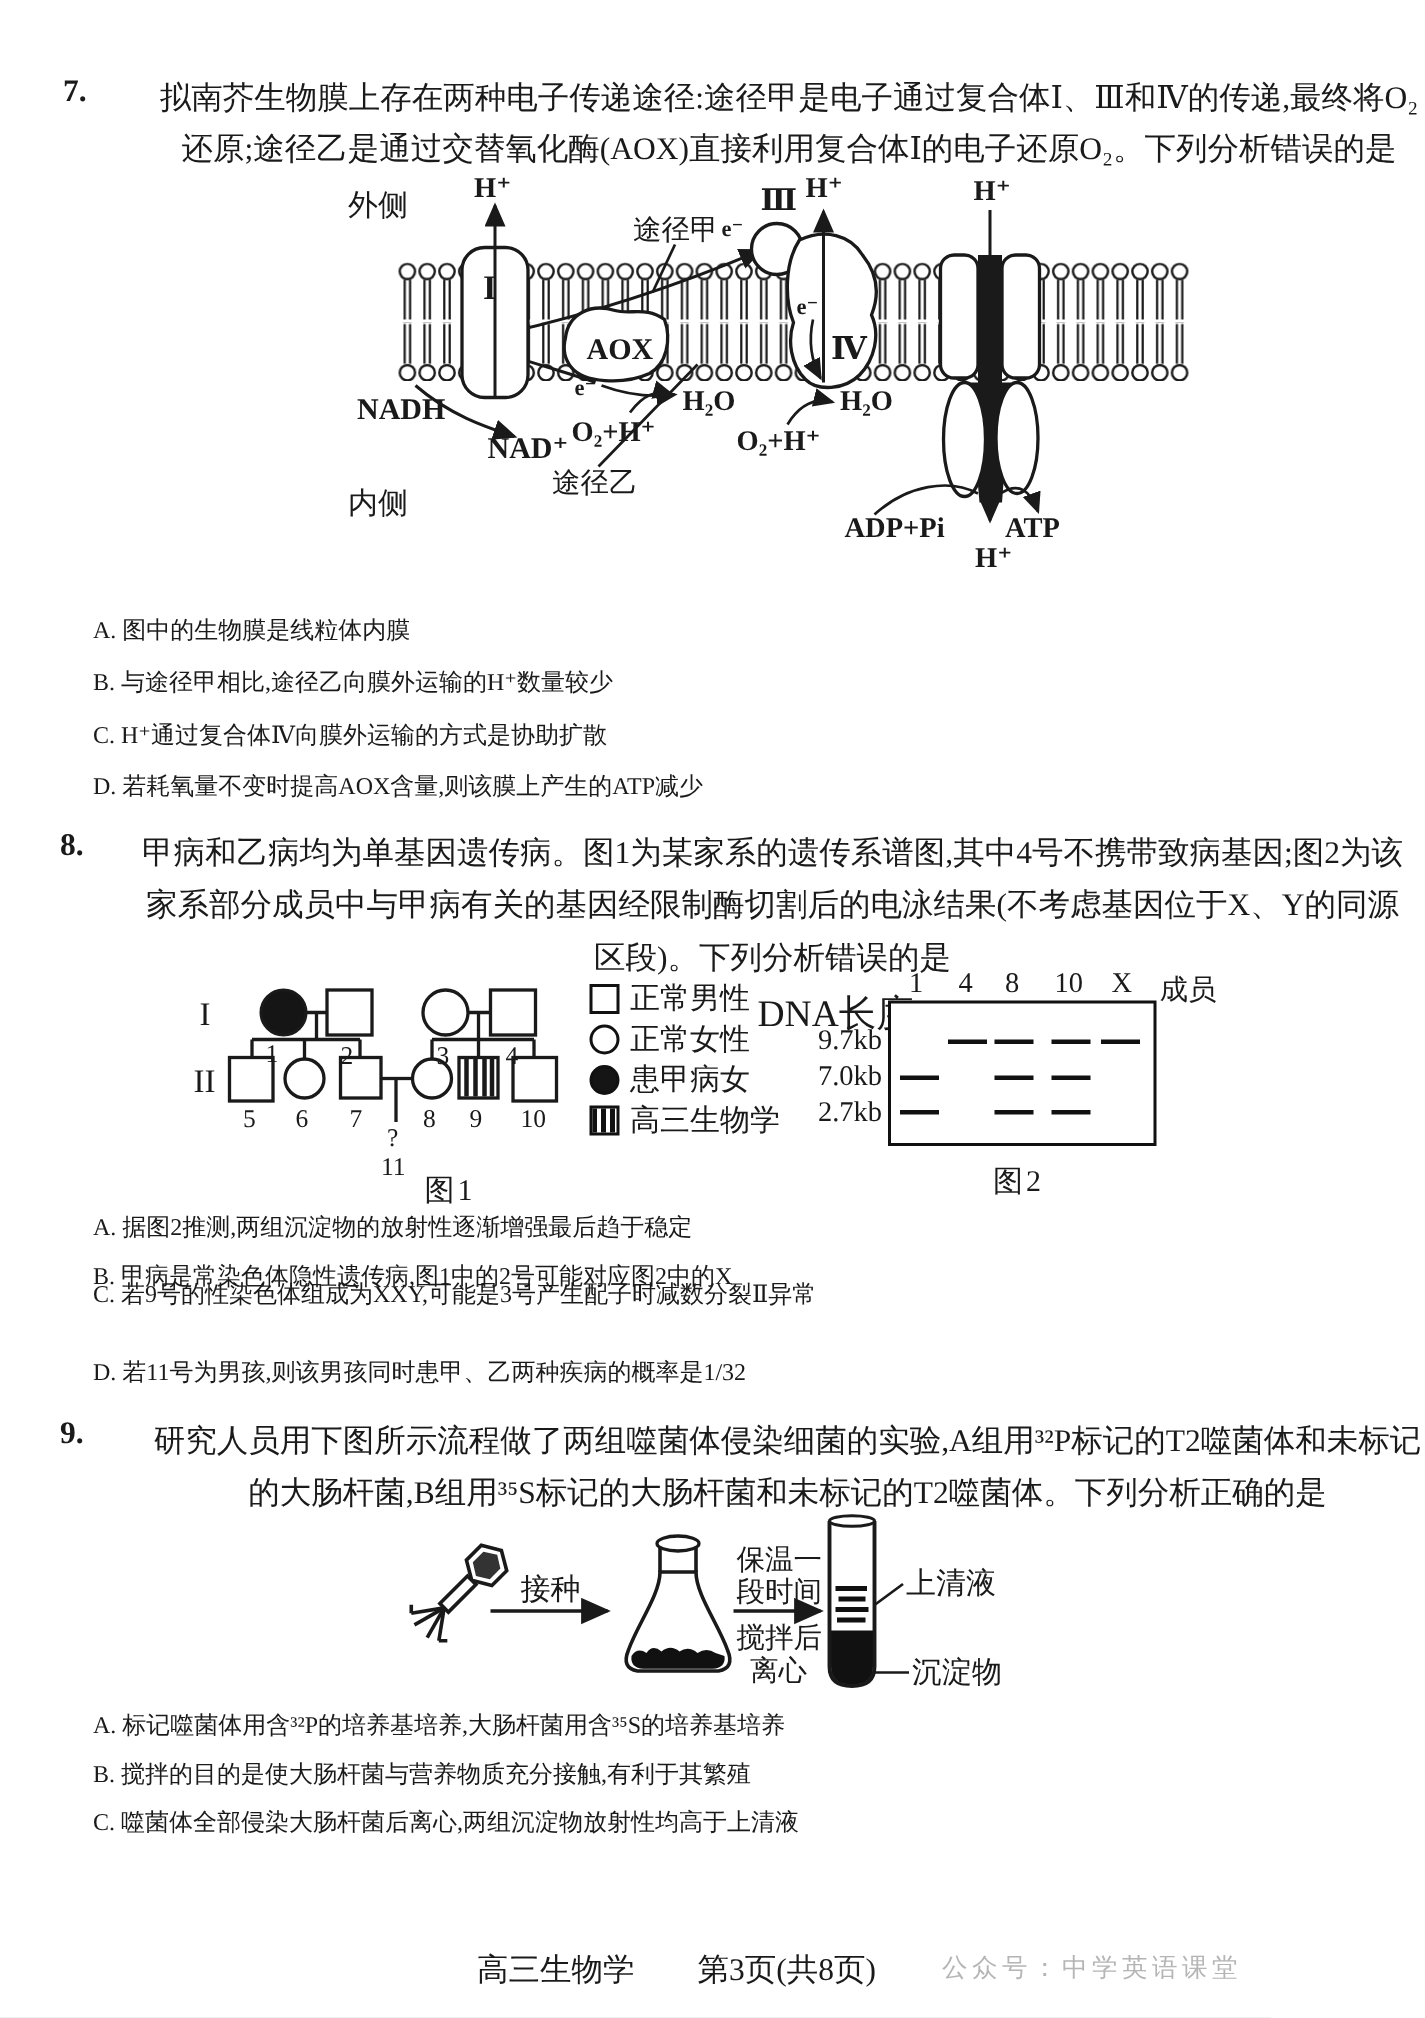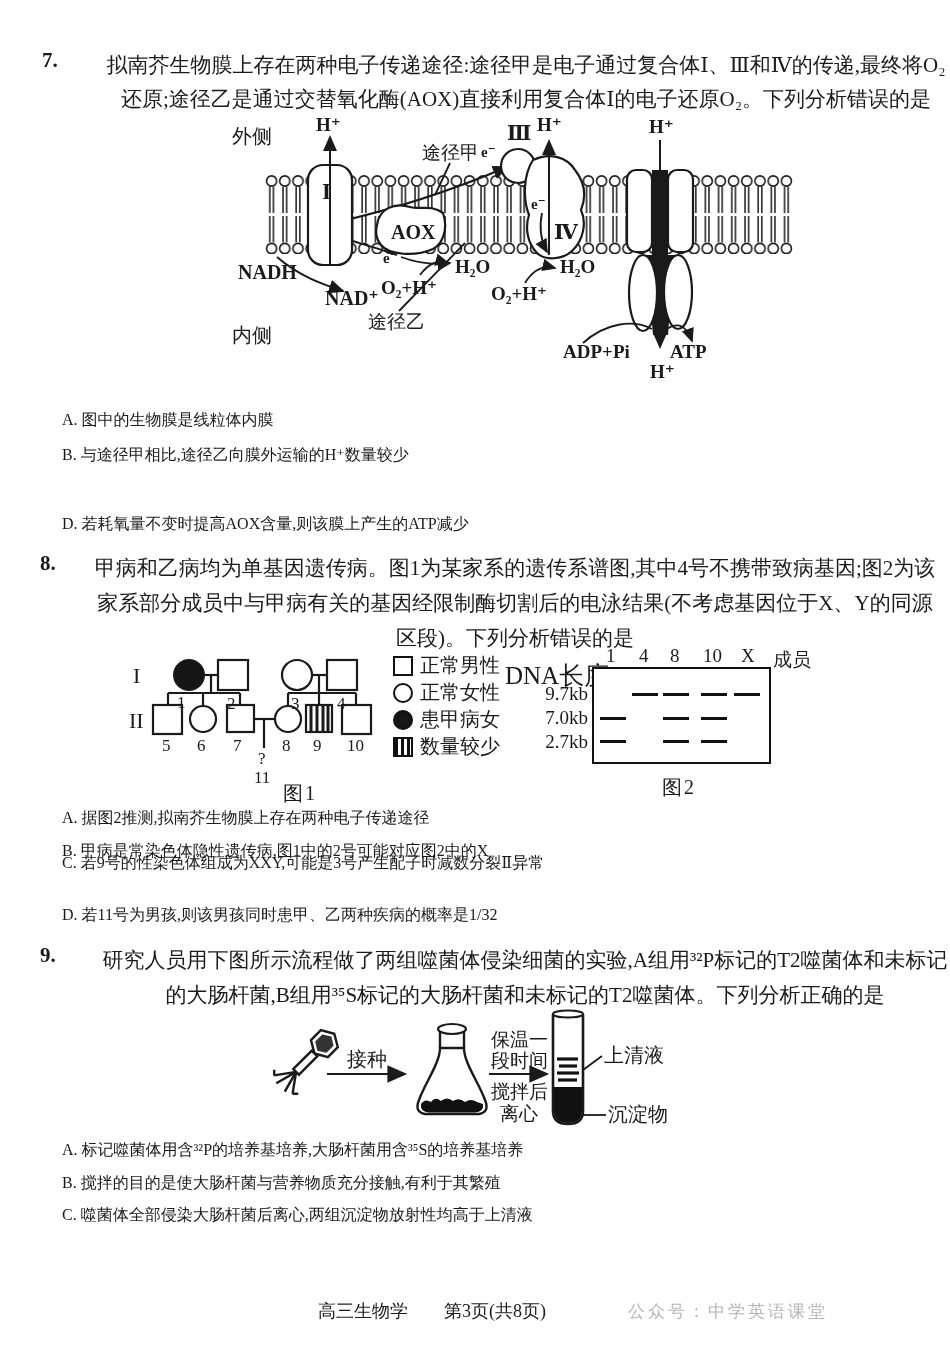--- a/index.html
+++ b/index.html
@@ -13,21 +13,21 @@
   .lg-glyph{width:20px;height:20px;box-sizing:border-box;flex:0 0 auto;}
   .lg-square{border:2.2px solid #111;background:#fff;}
   .lg-circle{border:2.2px solid #111;border-radius:50%;background:#fff;}
   .lg-fcircle{border:2px solid #111;border-radius:50%;background:#151515;}
   .lg-stripe{border:2.2px solid #111;background:repeating-linear-gradient(90deg,#111 0 3px,#fff 3px 6px);}
   .gel-box{position:absolute;left:592px;top:667px;width:175px;height:93px;border:2.2px solid #111;background:#fff;}
   .band{position:absolute;width:26px;height:3px;background:#111;}
   .gel-lane{position:absolute;font-size:19px;}
   .gel-row{position:absolute;left:508px;width:80px;text-align:right;font-size:19px;}
   .figlabel{position:absolute;font-size:20px;letter-spacing:2px;}
-  .footer{position:absolute;left:318px;top:1299px;font-size:18px;}
+  .footer{position:absolute;left:318px;top:1299px;font-size:21px;}
   .watermark{position:absolute;left:628px;top:1300px;font-size:17px;color:#b5b5b5;letter-spacing:3px;}
   svg text{fill:#1a1a1a;font-family:"Liberation Serif","DejaVu Serif",serif;}
 </style>
 </head>
 <body>
 
 <div class="page">
 
   <span class="qnum" style="left:42px;top:48px">7.</span>
   <div class="stem" style="left:68px;top:48px;width:852px">拟南芥生物膜上存在两种电子传递途径:途径甲是电子通过复合体Ⅰ、Ⅲ和Ⅳ的传递,最终将O₂还原;途径乙是通过交替氧化酶(AOX)直接利用复合体Ⅰ的电子还原O₂。下列分析错误的是</div>
@@ -106,20 +106,21 @@
     <text x="434" y="18" font-size="19" font-weight="bold">H⁺</text>
     <text x="435" y="263" font-size="19" font-weight="bold">H⁺</text>
     <path d="M368,228 C390,208 418,204 437,214" fill="none" stroke="#1a1a1a" stroke-width="1.8"></path>
     <path d="M452,214 C464,206 472,212 477,226" fill="none" stroke="#1a1a1a" stroke-width="1.8" marker-end="url(#ah)"></path>
     <text x="348" y="243" font-size="19" font-weight="bold">ADP+Pi</text>
     <text x="455" y="243" font-size="19" font-weight="bold">ATP</text>
   </svg>
 
   <div class="opt" style="top:410px">A. 图中的生物膜是线粒体内膜</div>
   <div class="opt" style="top:445px">B. 与途径甲相比,途径乙向膜外运输的H⁺数量较少</div>
+  <div class="opt" style="top:480px">C. H⁺通过复合体Ⅳ向膜外运输的方式是协助扩散</div>
   <div class="opt" style="top:514px">D. 若耗氧量不变时提高AOX含量,则该膜上产生的ATP减少</div>
 
   <span class="qnum" style="left:40px;top:551px">8.</span>
   <div class="stem" style="left:56px;top:551px;width:854px;line-height:35px">甲病和乙病均为单基因遗传病。图1为某家系的遗传系谱图,其中4号不携带致病基因;图2为该家系部分成员中与甲病有关的基因经限制酶切割后的电泳结果(不考虑基因位于X、Y的同源区段)。下列分析错误的是</div>
 
   <svg class="abs" style="left:105px;top:648px" width="290" height="160" viewBox="0 0 290 160">
     <g stroke="#1a1a1a" stroke-width="2.2" fill="none">
       <line x1="99" y1="27" x2="113" y2="27"></line>
       <line x1="207" y1="27" x2="222" y2="27"></line>
       <line x1="106" y1="27" x2="106" y2="45"></line>
@@ -176,21 +177,21 @@
   <div class="lgrow" style="left:393px;top:679px">
     <span class="lg-glyph lg-circle"></span>
     <span>正常女性</span>
   </div>
   <div class="lgrow" style="left:393px;top:706px">
     <span class="lg-glyph lg-fcircle"></span>
     <span>患甲病女</span>
   </div>
   <div class="lgrow" style="left:393px;top:733px">
     <span class="lg-glyph lg-stripe"></span>
-    <span>数量较少</span>
+    <span>高三生物学</span>
   </div>
 
   <span class="abs" style="left:505px;top:659px;font-size:25px">DNA长度</span>
   <span class="gel-lane" style="left:606px;top:645px">1</span>
   <span class="gel-lane" style="left:639px;top:645px">4</span>
   <span class="gel-lane" style="left:670px;top:645px">8</span>
   <span class="gel-lane" style="left:703px;top:645px">10</span>
   <span class="gel-lane" style="left:741px;top:645px">X</span>
   <span class="gel-lane" style="left:773px;top:647px">成员</span>
   <span class="gel-row" style="top:683px">9.7kb</span>
@@ -203,21 +204,21 @@
       <div class="band" style="left: 140px; top: 24px;"></div>
       <div class="band" style="left: 6px; top: 48px;"></div>
       <div class="band" style="left: 69px; top: 48px;"></div>
       <div class="band" style="left: 107px; top: 48px;"></div>
       <div class="band" style="left: 6px; top: 71px;"></div>
       <div class="band" style="left: 69px; top: 71px;"></div>
       <div class="band" style="left: 107px; top: 71px;"></div>
     </div>
   <span class="figlabel" style="left:662px;top:774px">图2</span>
 
-  <div class="opt" style="top:808px">A. 据图2推测,拟南芥生物膜上存在两种电子传递途径</div>
+  <div class="opt" style="top:808px">A. 据图2推测,两组沉淀物的放射性逐渐增强最后趋于稳定</div>
   <div class="opt" style="top:841px">B. 甲病是常染色体隐性遗传病,图1中的2号可能对应图2中的X</div>
   <div class="opt" style="top:853px">C. 若9号的性染色体组成为XXY,可能是3号产生配子时减数分裂Ⅱ异常</div>
   <div class="opt" style="top:905px">D. 若11号为男孩,则该男孩同时患甲、乙两种疾病的概率是1/32</div>
 
   <span class="qnum" style="left:40px;top:943px">9.</span>
   <div class="stem" style="left:66px;top:943px;width:854px;line-height:35px">研究人员用下图所示流程做了两组噬菌体侵染细菌的实验,A组用³²P标记的T2噬菌体和未标记的大肠杆菌,B组用³⁵S标记的大肠杆菌和未标记的T2噬菌体。下列分析正确的是</div>
 
   <svg class="abs" style="left:265px;top:1008px" width="410" height="125" viewBox="0 0 410 125">
     <defs>
       <marker id="ah2" markerWidth="10" markerHeight="9" refX="8" refY="4" orient="auto">

